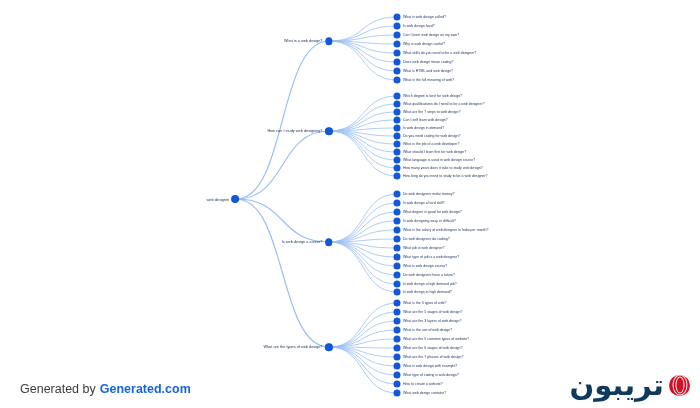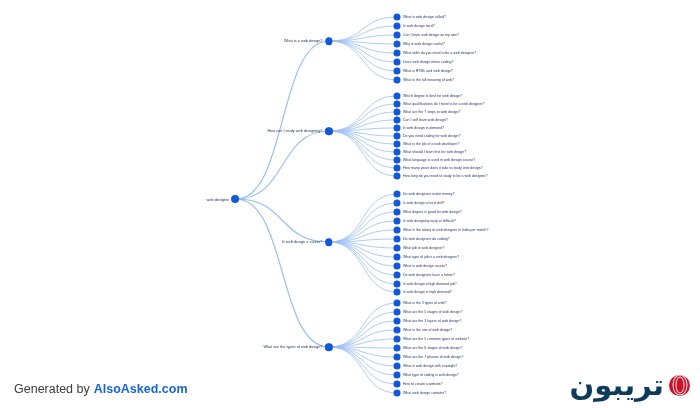--- a/index.html
+++ b/index.html
@@ -70,21 +70,21 @@
   .node.left-label {
     flex-direction: row;
   }
   .node.left-label .branch-label {
     margin-right: 3px;
     text-align: right;
   }
   
   #footer-left {
     position: absolute;
-    left: 14px;
+    left: 20px;
     bottom: 12px;
     font-size: 12.5px;
     color: #3c3c3c;
     display: flex;
     align-items: baseline;
     gap: 4px;
   }
   #footer-left .brand {
     color: #1565d8;
     font-weight: bold;
@@ -372,19 +372,19 @@
       <span class="leaf-label">How to create a website?</span>
     </div>
     <div class="node" style="left: 397px; top: 393px; transform: translate(-3px, -50%);">
       <span class="dot"></span>
       <span class="leaf-label">What web design contains?</span>
     </div>
   </div>
 
 <div id="footer-left">
   <span>Generated by</span>
-  <span class="brand">AlsoAsked.com</span>
+  <span class="brand">Generated.com</span>
 </div>
 
 <div id="logo">
   <span class="wordmark">تریبون</span>
   <span class="mark"></span>
 </div>
 
 </body></html>

